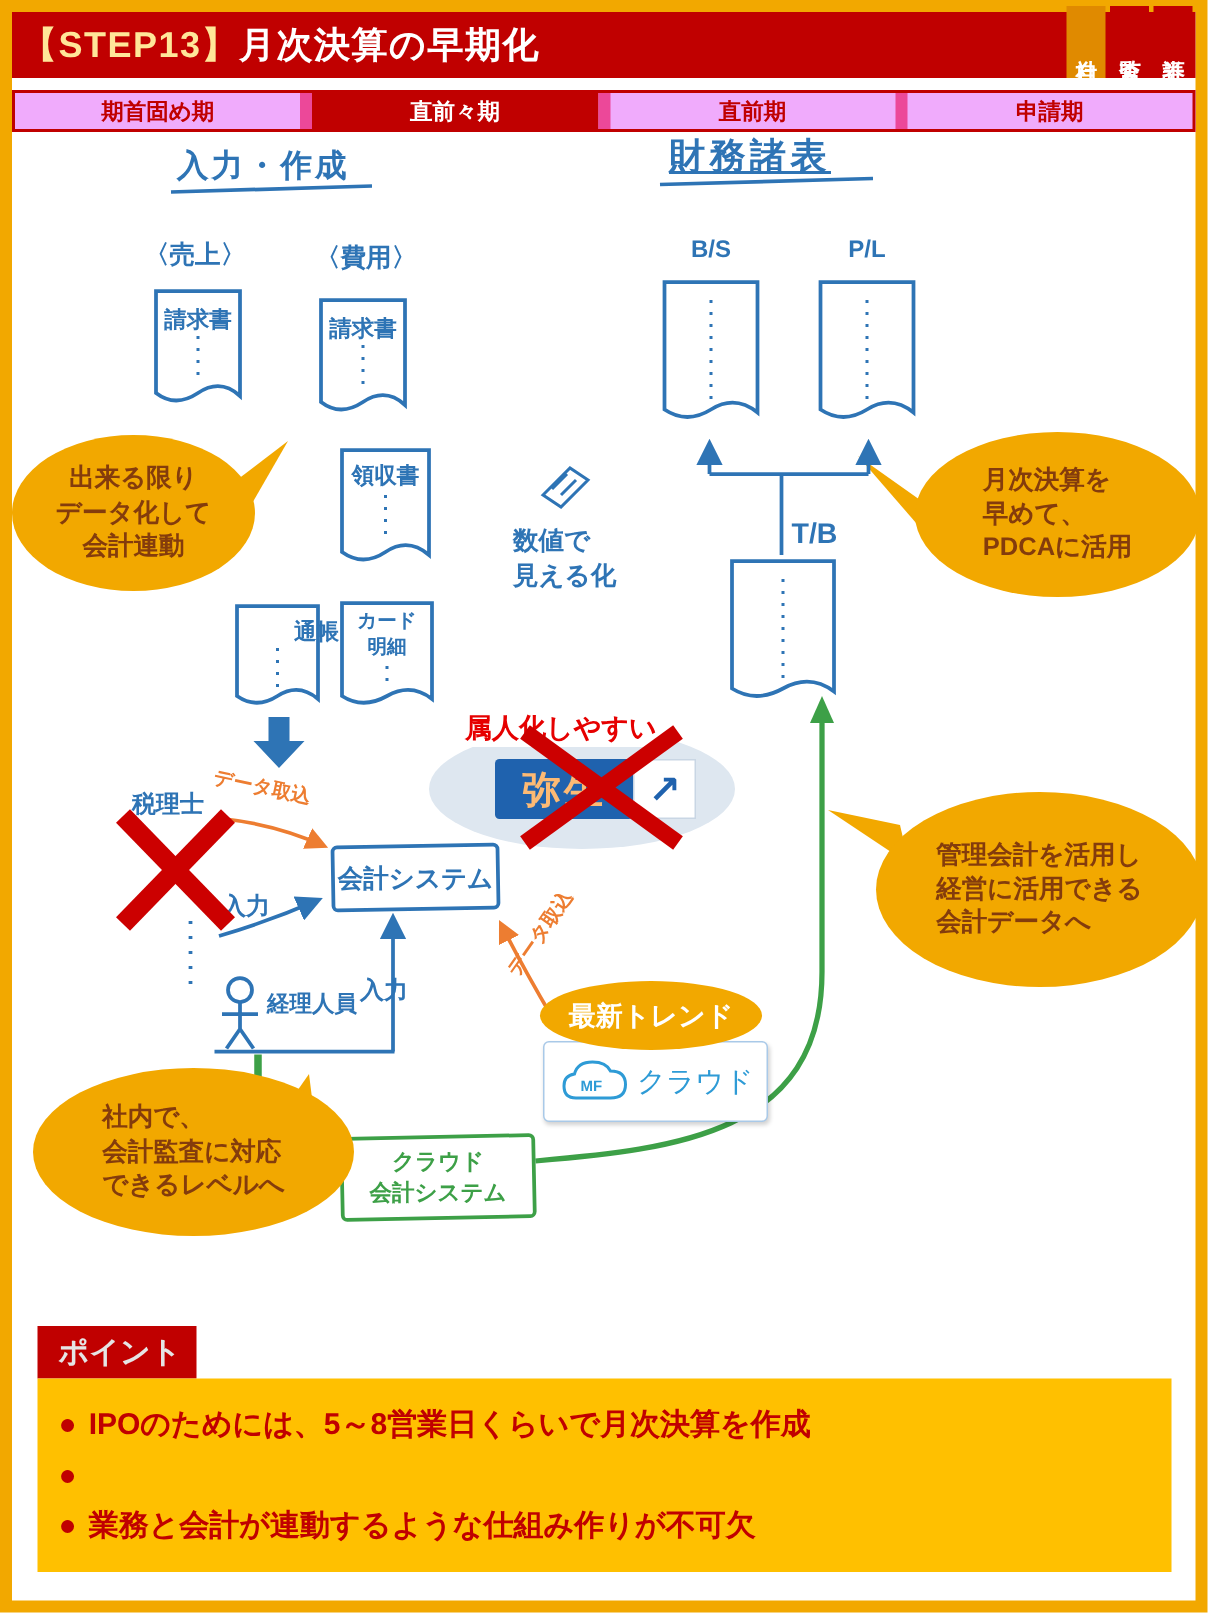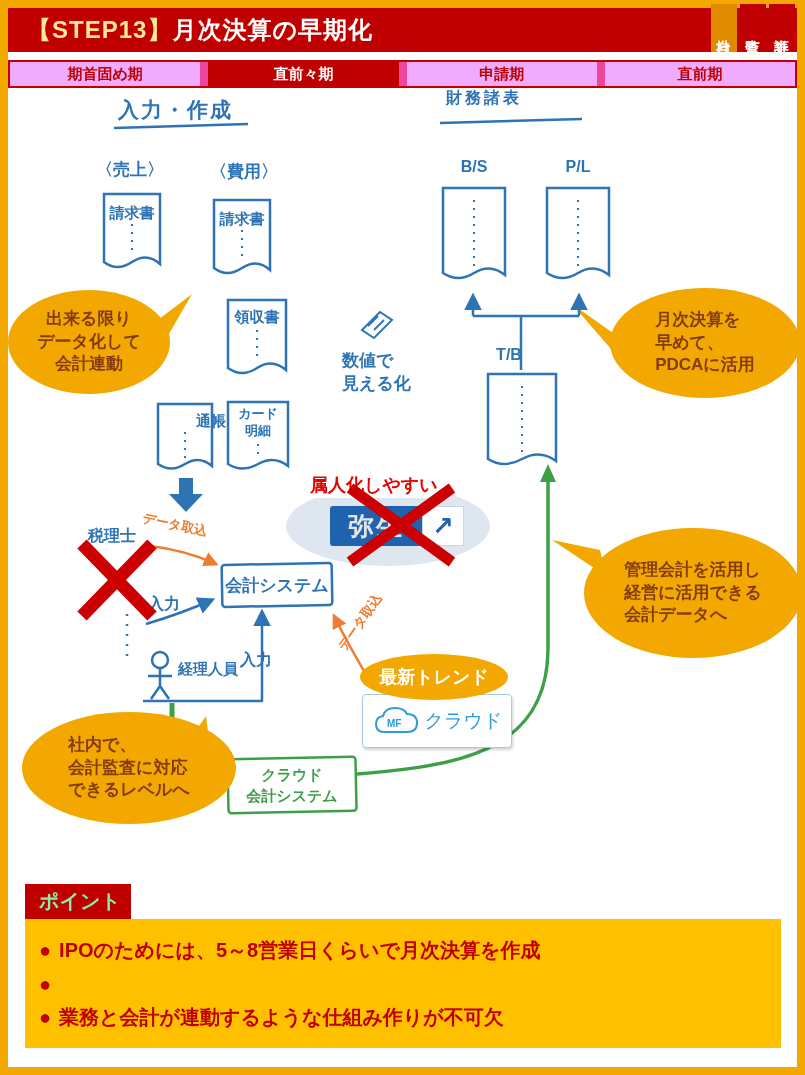--- a/index.html
+++ b/index.html
@@ -1,52 +1,52 @@
 <!DOCTYPE html>
 <html><head>
 <meta charset="utf-8">
 <style>
   * { margin:0; padding:0; box-sizing:border-box; }
   body { font-family:"Liberation Sans","DejaVu Sans",sans-serif; }
   .slide{position:relative;width:805px;height:1075px;background:#F2A800;overflow:hidden;}
   .paper{position:absolute;left:8px;top:8px;width:789px;height:1059px;background:#fff;}
-  .header{position:absolute;left:8px;top:8px;width:789px;height:44px;background:#C00000;display:flex;align-items:center;padding-left:19px;}
+  .header{position:absolute;left:8px;top:8px;width:789px;height:44px;background:#C00000;display:flex;align-items:center;padding-left:6px;}
   .t-step{color:#FFE699;font-size:24px;font-weight:bold;letter-spacing:1px;}
   .t-main{color:#fff;font-size:24px;font-weight:bold;letter-spacing:1px;}
   .badges{position:absolute;right:10px;top:4px;display:flex;gap:3px;z-index:5;}
   .badge{width:26px;height:48px;color:#fff;font-size:15px;font-weight:bold;writing-mode:vertical-rl;text-orientation:upright;display:flex;align-items:center;justify-content:center;line-height:1;}
   .badge.orange{background:#E08A00;}
   .badge.red{background:#C00000;}
   .tabs{position:absolute;left:8px;top:60px;width:789px;height:28px;display:flex;border:2px solid #C00000;background:#f0abfc;}
   .tab{flex:1;display:flex;align-items:center;justify-content:center;font-size:15px;font-weight:bold;color:#C00000;border-left:8px solid #ec4899;cursor:pointer;}
   .tab:first-child{border-left:none;}
   .tab.active{background:#C00000;color:#fff;}
   .canvas{position:absolute;left:0;top:88px;width:805px;height:796px;}
   .canvas svg.base, .canvas svg.overlay{position:absolute;left:0;top:0;pointer-events:none;}
   .lbl{position:absolute;color:#2E74B5;font-weight:bold;white-space:pre-line;}
   .h1{font-size:21px;letter-spacing:2px;}
-  .h2{font-size:16px;letter-spacing:3px;}
+  .h2{font-size:24px;letter-spacing:3px;text-decoration:underline;}
   .doclbl{text-align:center;}
   .bubble{position:absolute;background:#F2A800;border-radius:50%;display:flex;align-items:center;justify-content:center;color:#843C0C;font-weight:bold;font-size:17px;line-height:1.35;white-space:pre-line;z-index:3;}
   .b1{left:8px;top:202px;width:162px;height:104px;text-align:center;}
   .b2{left:610px;top:200px;width:190px;height:110px;text-align:left;}
   .b3{left:584px;top:440px;width:218px;height:130px;text-align:left;}
   .b4{left:22px;top:624px;width:214px;height:112px;text-align:left;}
   .zoku{position:absolute;left:300px;top:384px;background:#fff;border-radius:14px;padding:1px 10px;color:#E60000;font-size:18px;font-weight:bold;z-index:2;}
   .yayoi{position:absolute;left:330px;top:418px;display:flex;z-index:2;}
-  .yayoi-name{width:92px;height:40px;background:#1F62AE;color:#e5e5e5;font-size:26px;font-weight:bold;display:flex;align-items:center;justify-content:center;border-radius:3px;letter-spacing:2px;}
+  .yayoi-name{width:92px;height:40px;background:#1F62AE;color:#fdba74;font-size:26px;font-weight:bold;display:flex;align-items:center;justify-content:center;border-radius:3px;letter-spacing:2px;}
   .yayoi-mark{width:42px;height:40px;background:#fff;border:1px solid #C9D6E4;display:flex;align-items:center;justify-content:center;color:#1F62AE;font-size:26px;font-weight:bold;}
   .orange-rot{position:absolute;color:#ED7D31;font-size:13px;font-weight:bold;white-space:nowrap;}
   .di1{left:142px;top:428px;transform:rotate(12deg);}
   .di2{left:334px;top:556px;transform:rotate(-55deg);transform-origin:left top;}
   .trend{position:absolute;left:360px;top:566px;width:148px;height:46px;background:#F2A800;border-radius:50%;color:#fff;font-size:18px;font-weight:bold;display:flex;align-items:center;justify-content:center;z-index:4;}
   .mfbox{position:absolute;left:362px;top:606px;width:150px;height:54px;background:#fff;border:1px solid #A9C9E8;border-radius:4px;box-shadow:1px 2px 3px rgba(0,0,0,.18);display:flex;align-items:center;justify-content:center;gap:5px;z-index:3;}
   .mf-cloud-word{color:#2E9BD6;font-size:19px;}
   .cloudtxt{position:absolute;left:228px;top:676px;width:128px;text-align:center;color:#3DA047;font-weight:bold;font-size:15px;line-height:1.4;white-space:pre-line;z-index:2;}
-  .points-tab{position:absolute;left:25px;top:884px;width:106px;height:35px;background:#C00000;color:#86efac;font-size:20px;font-weight:bold;display:flex;align-items:center;padding-left:14px;}
+  .points-tab{position:absolute;left:25px;top:884px;width:106px;height:35px;background:#C00000;color:#e5e5e5;font-size:20px;font-weight:bold;display:flex;align-items:center;padding-left:14px;}
   .points-box{position:absolute;left:25px;top:919px;width:756px;height:129px;background:#FFC000;padding:10px 14px;display:flex;flex-direction:column;justify-content:space-evenly;}
   .point{display:flex;color:#C00000;font-weight:bold;font-size:20px;line-height:1.3;}
   .point .bullet{margin-right:8px;}
 </style>
 </head>
 <body>
 
 <div class="slide">
   <div class="paper"></div>
 
@@ -56,22 +56,22 @@
   </div>
   <div class="badges">
     <div class="badge orange">自社</div>
     <div class="badge red">監査</div>
     <div class="badge red">証券</div>
   </div>
 
   <div class="tabs">
     <div class="tab">期首固め期</div>
     <div class="tab active">直前々期</div>
+    <div class="tab">直前期</div>
     <div class="tab">申請期</div>
-    <div class="tab">直前期</div>
   </div>
 
   <div class="canvas">
 
     <svg class="base" width="805" height="796" viewBox="0 0 805 796">
       <defs>
         <marker id="mB" viewBox="0 0 10 10" refX="8" refY="5" markerWidth="7" markerHeight="7" orient="auto">
             <path d="M0,0 L10,5 L0,10 z" fill="#2E74B5"></path>
           </marker>
         <marker id="mO" viewBox="0 0 10 10" refX="8" refY="5" markerWidth="6" markerHeight="6" orient="auto">
@@ -176,21 +176,21 @@
 
     <div class="lbl doclbl" style="left:104px;top:116px;width:56px;font-size:15px;">請求書</div>
     <div class="lbl doclbl" style="left:214px;top:122px;width:56px;font-size:15px;">請求書</div>
     <div class="lbl doclbl" style="left:228px;top:220px;width:58px;font-size:15px;">領収書</div>
     <div class="lbl doclbl" style="left:158px;top:324px;width:68px;font-size:15px;text-align:right;">通帳</div>
     <div class="lbl doclbl" style="left:228px;top:318px;width:60px;font-size:13px;line-height:1.3;">カード
 明細</div>
 
     <div class="lbl doclbl" style="left:443px;top:70px;width:62px;font-size:16px;">B/S</div>
     <div class="lbl doclbl" style="left:547px;top:70px;width:62px;font-size:16px;">P/L</div>
-    <div class="lbl doclbl" style="left:475px;top:258px;width:68px;font-size:16px;">T/B</div>
+    <div class="lbl doclbl" style="left:509px;top:258px;width:68px;font-size:19px;">T/B</div>
 
     <div class="lbl" style="left:342px;top:262px;font-size:17px;line-height:1.35;">数値で
 見える化</div>
 
     <div class="bubble b1">出来る限り
 データ化して
 会計連動</div>
     <div class="bubble b2">月次決算を
 早めて、
 PDCAに活用</div>

